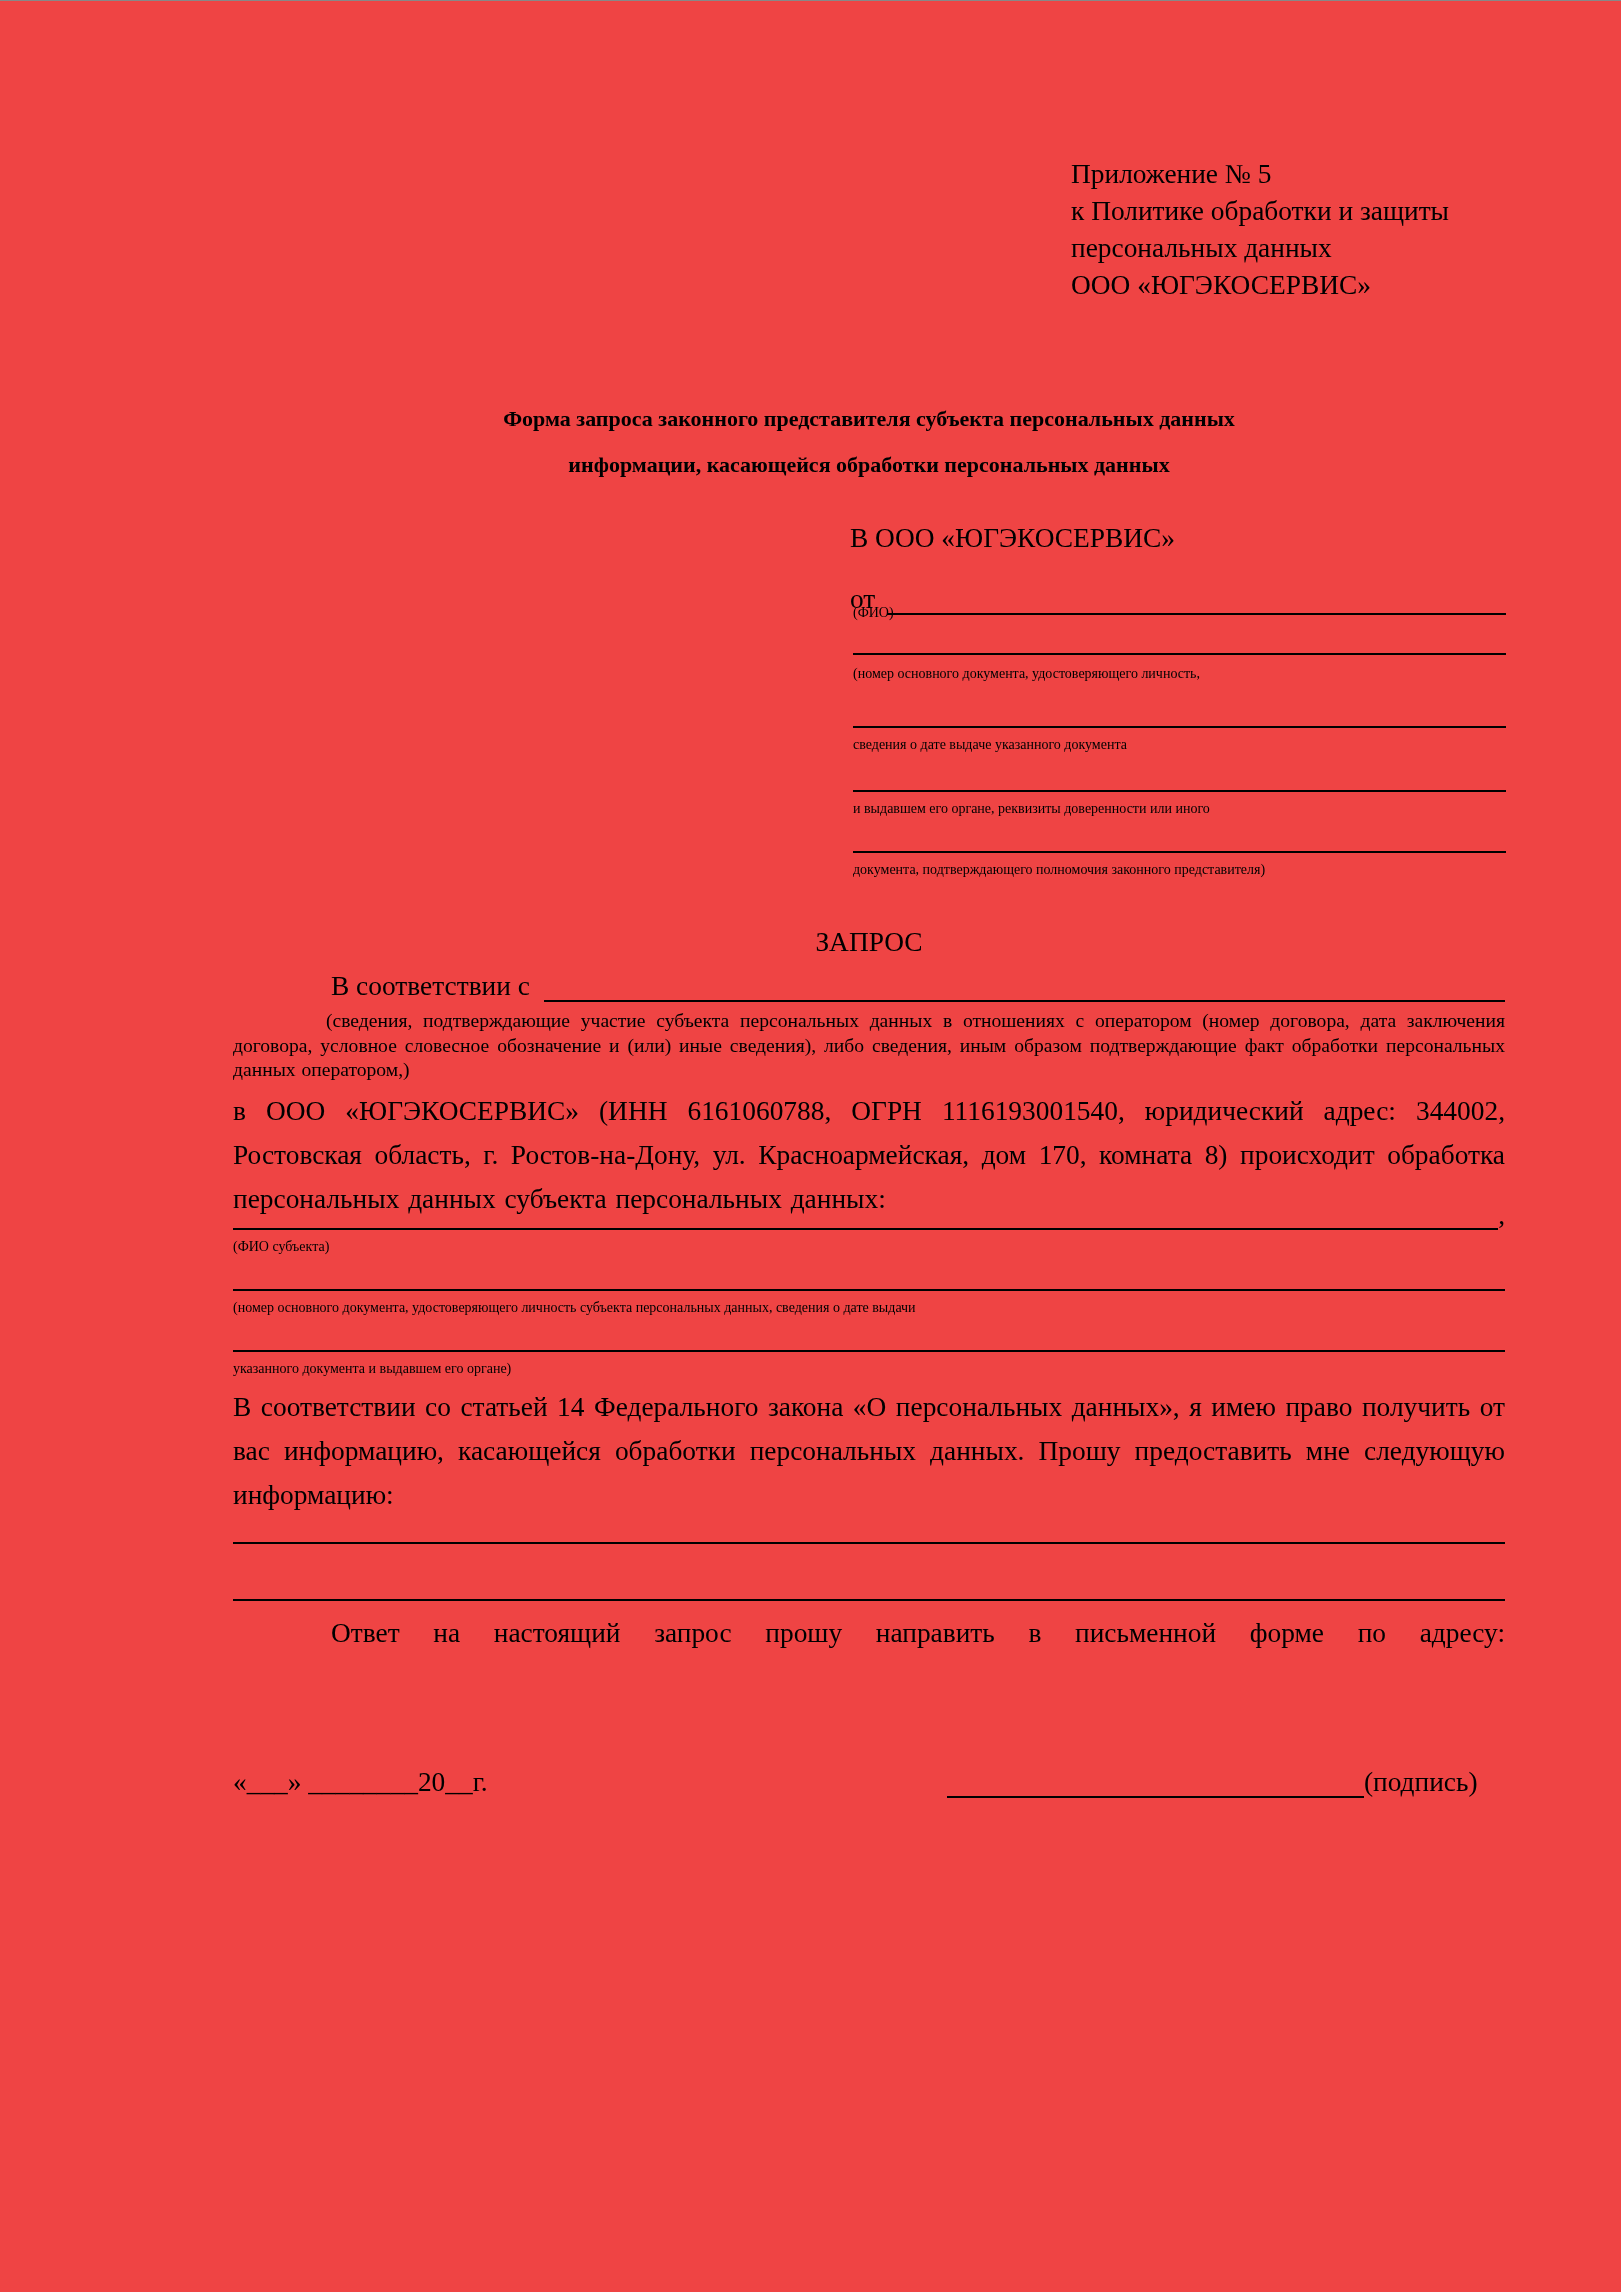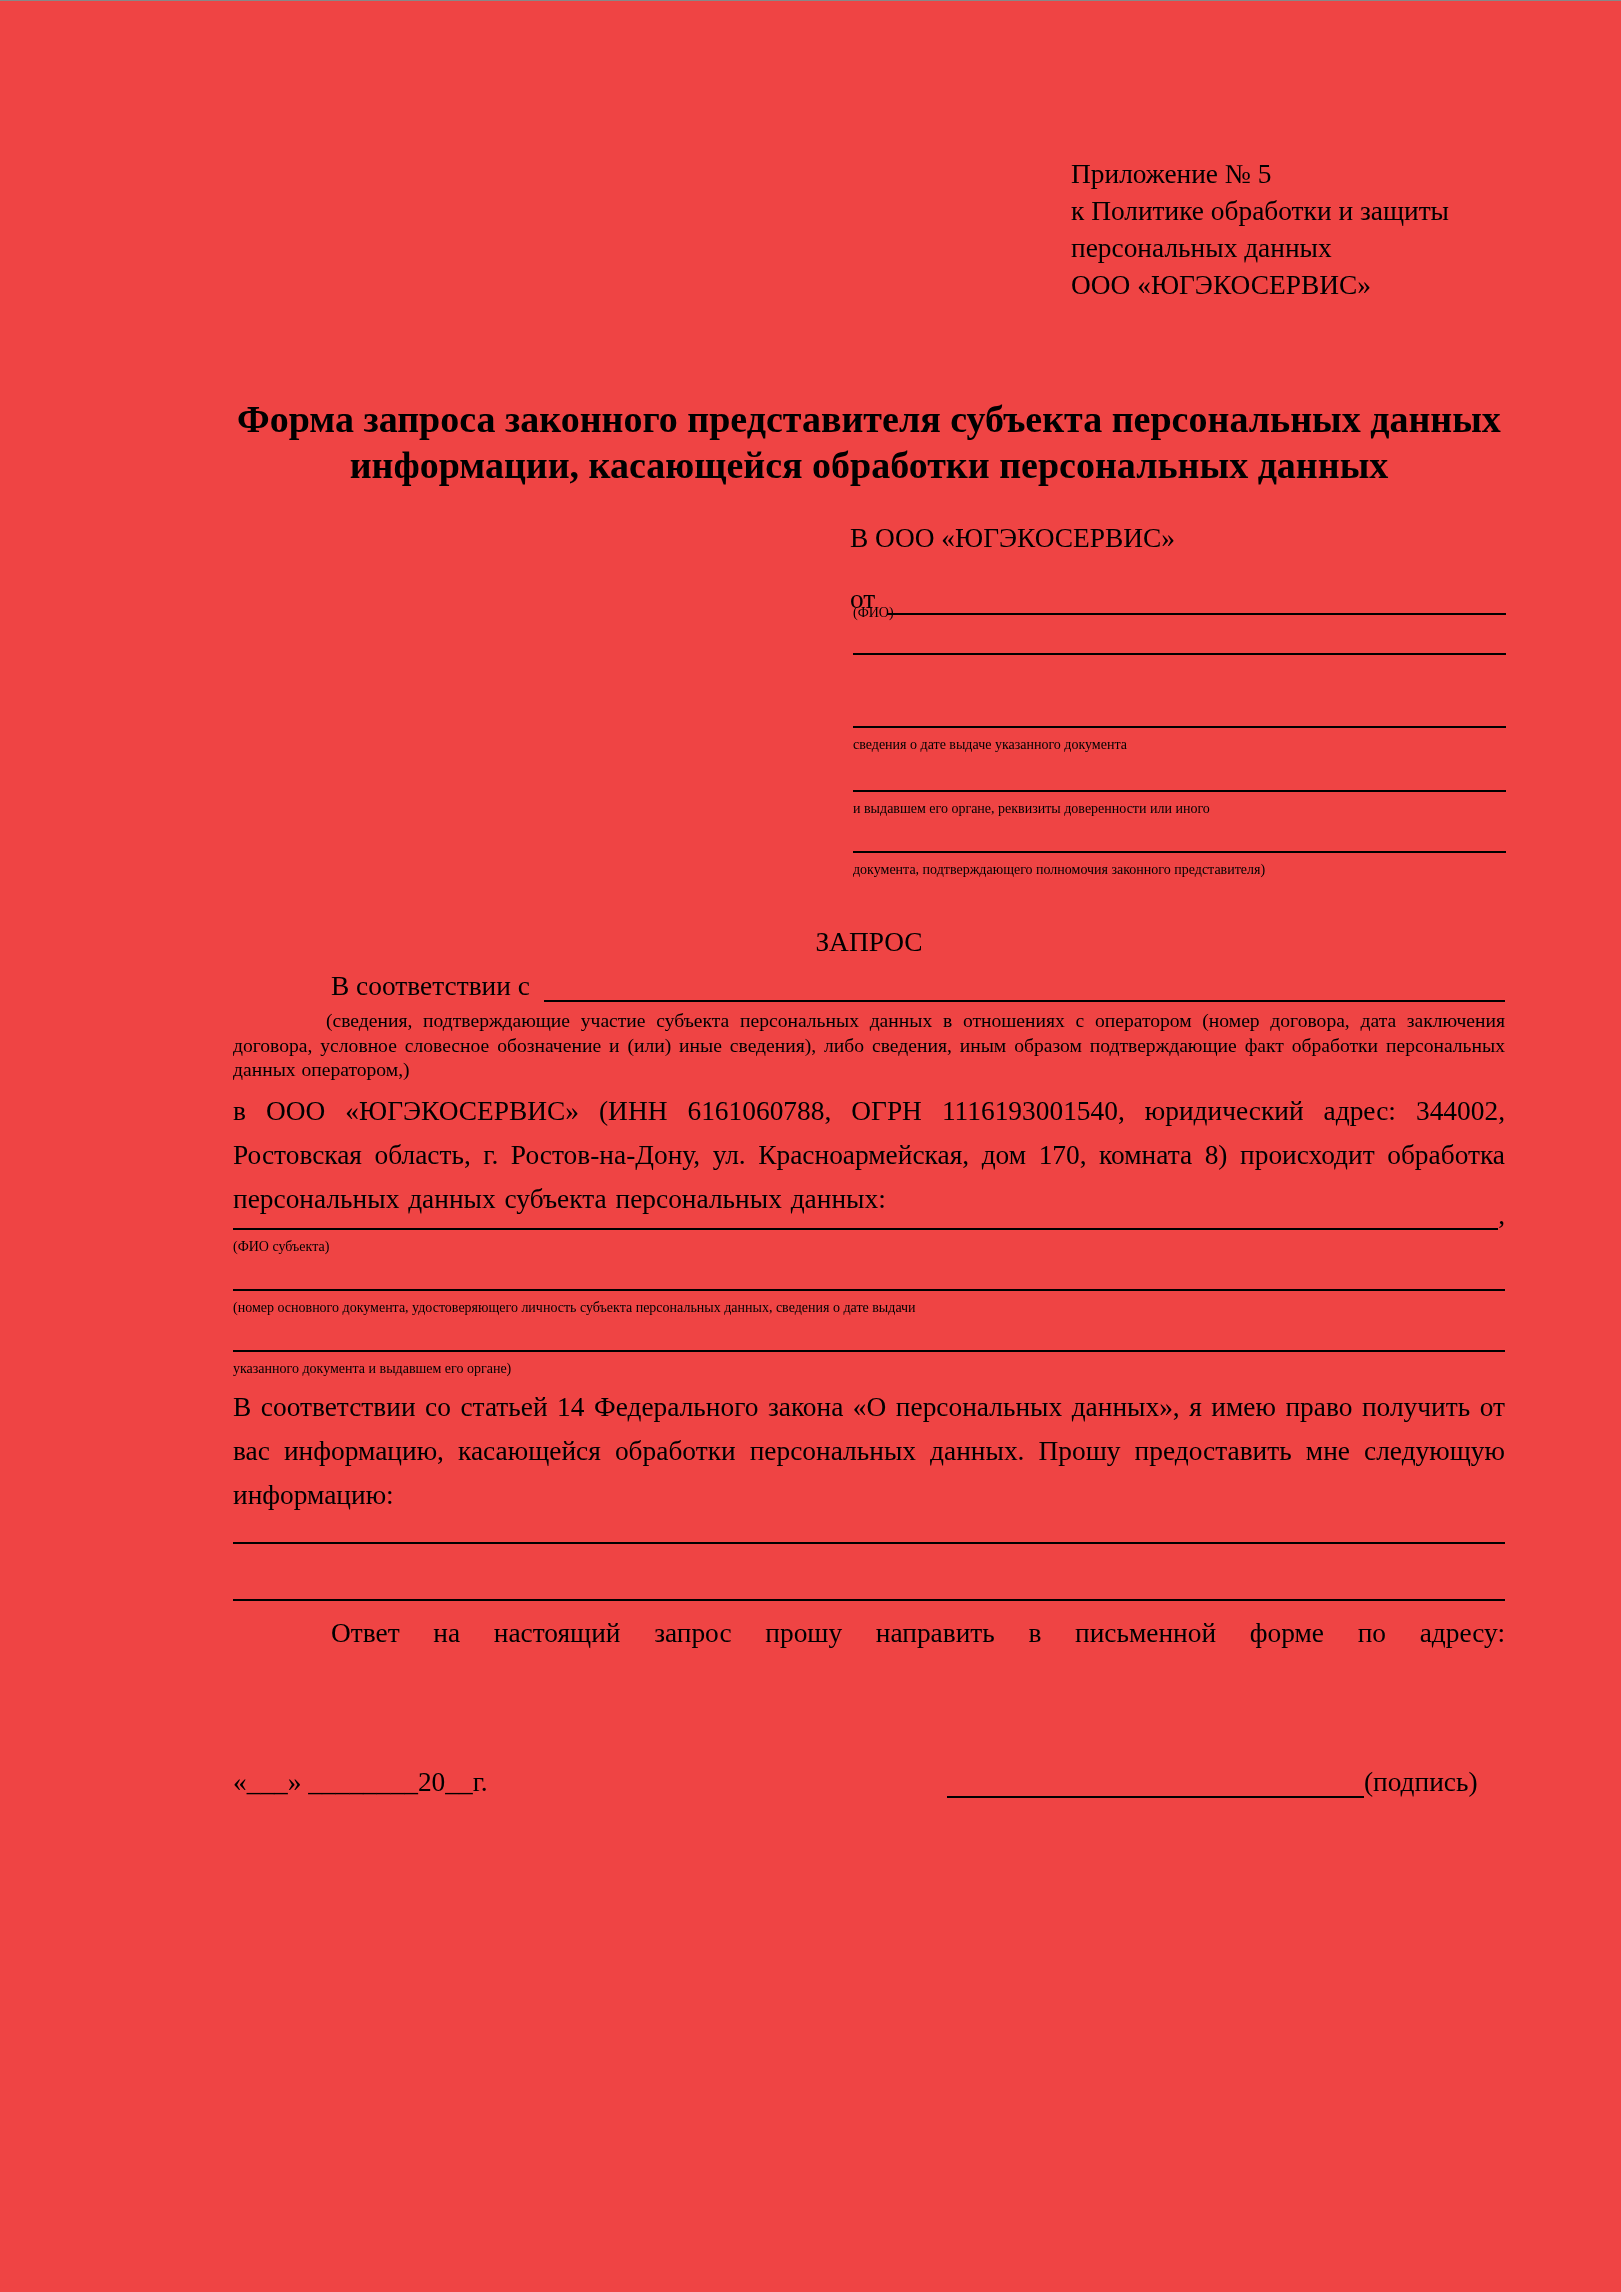--- a/index.html
+++ b/index.html
@@ -26,21 +26,21 @@
     white-space: nowrap;
   }
   .body-text { line-height: 44px; }
   .just { text-align: justify; word-spacing: 2px; }
   .center { text-align: center; }
   .bold { font-weight: bold; }
   .row { display: flex; align-items: flex-end; }
   .fill { flex: 1 1 auto; border-bottom: 2.9px solid #000; }
   .nowrap { white-space: nowrap; }
   #annex-note { line-height: 37px; }
-  #form-title { font-size: 38px; line-height: 46px; }
+  #form-title { font-size: 22px; line-height: 46px; }
   #intro-note {
     font-size: 19.6px;
     line-height: 24.5px;
     text-align: justify;
     text-indent: 93px;
     word-spacing: 1px;
   }
   #reply-line {
     line-height: 35px;
     text-align: justify;
@@ -68,20 +68,21 @@
 
   <div class="abs" style="left:850px; top:522px;">В ООО «ЮГЭКОСЕРВИС»</div>
 
   <div class="abs row" style="left:850px; top:581px; width:656px; height:33px;">
     <span style="padding-right:11.8px;">от</span>
     <span class="fill"></span>
   </div>
   <div class="abs w-col cap" style="top:600px;">(ФИО)</div>
 
   <div class="abs w-col hr" style="top:652px;"></div>
+  <div class="abs w-col cap" style="top:661px;">(номер основного документа, удостоверяющего личность,</div>
 
   <div class="abs w-col hr" style="top:725px;"></div>
   <div class="abs w-col cap" style="top:732px;">сведения о дате выдаче указанного документа</div>
 
   <div class="abs w-col hr" style="top:789px;"></div>
   <div class="abs w-col cap" style="top:796px;">и выдавшем его органе, реквизиты доверенности или иного</div>
 
   <div class="abs w-col hr" style="top:850px;"></div>
   <div class="abs w-col cap" style="top:857px;">документа, подтверждающего полномочия законного представителя)</div>
 

